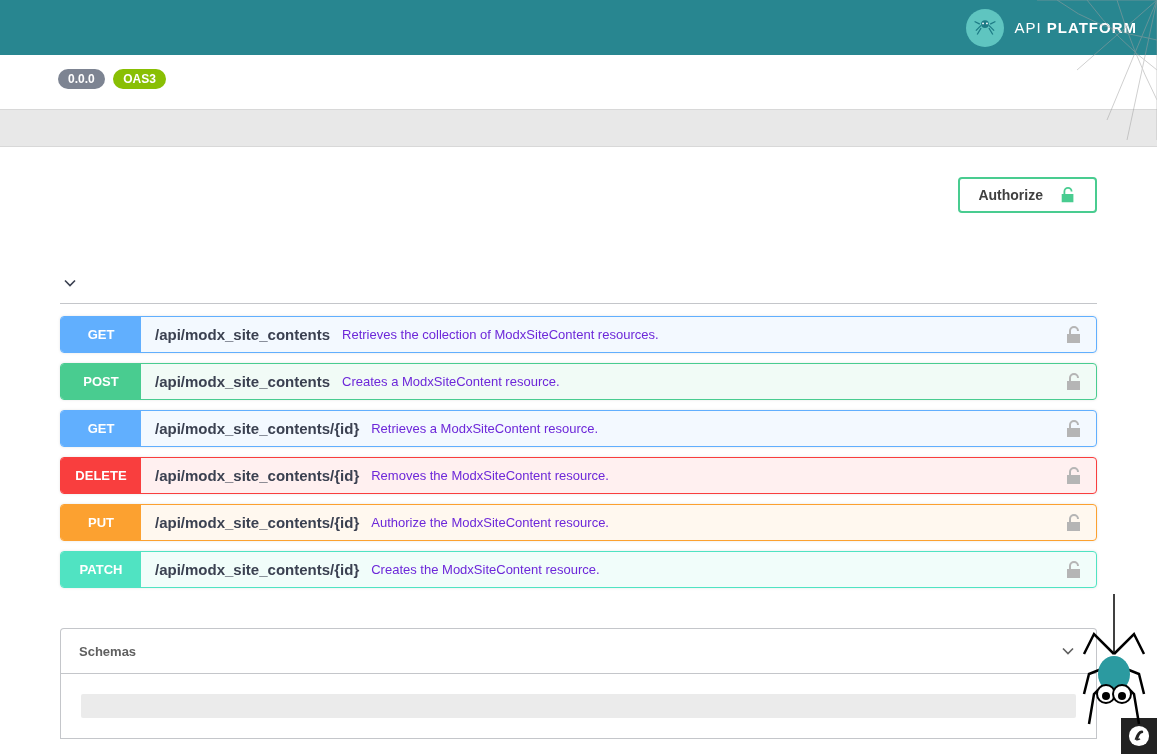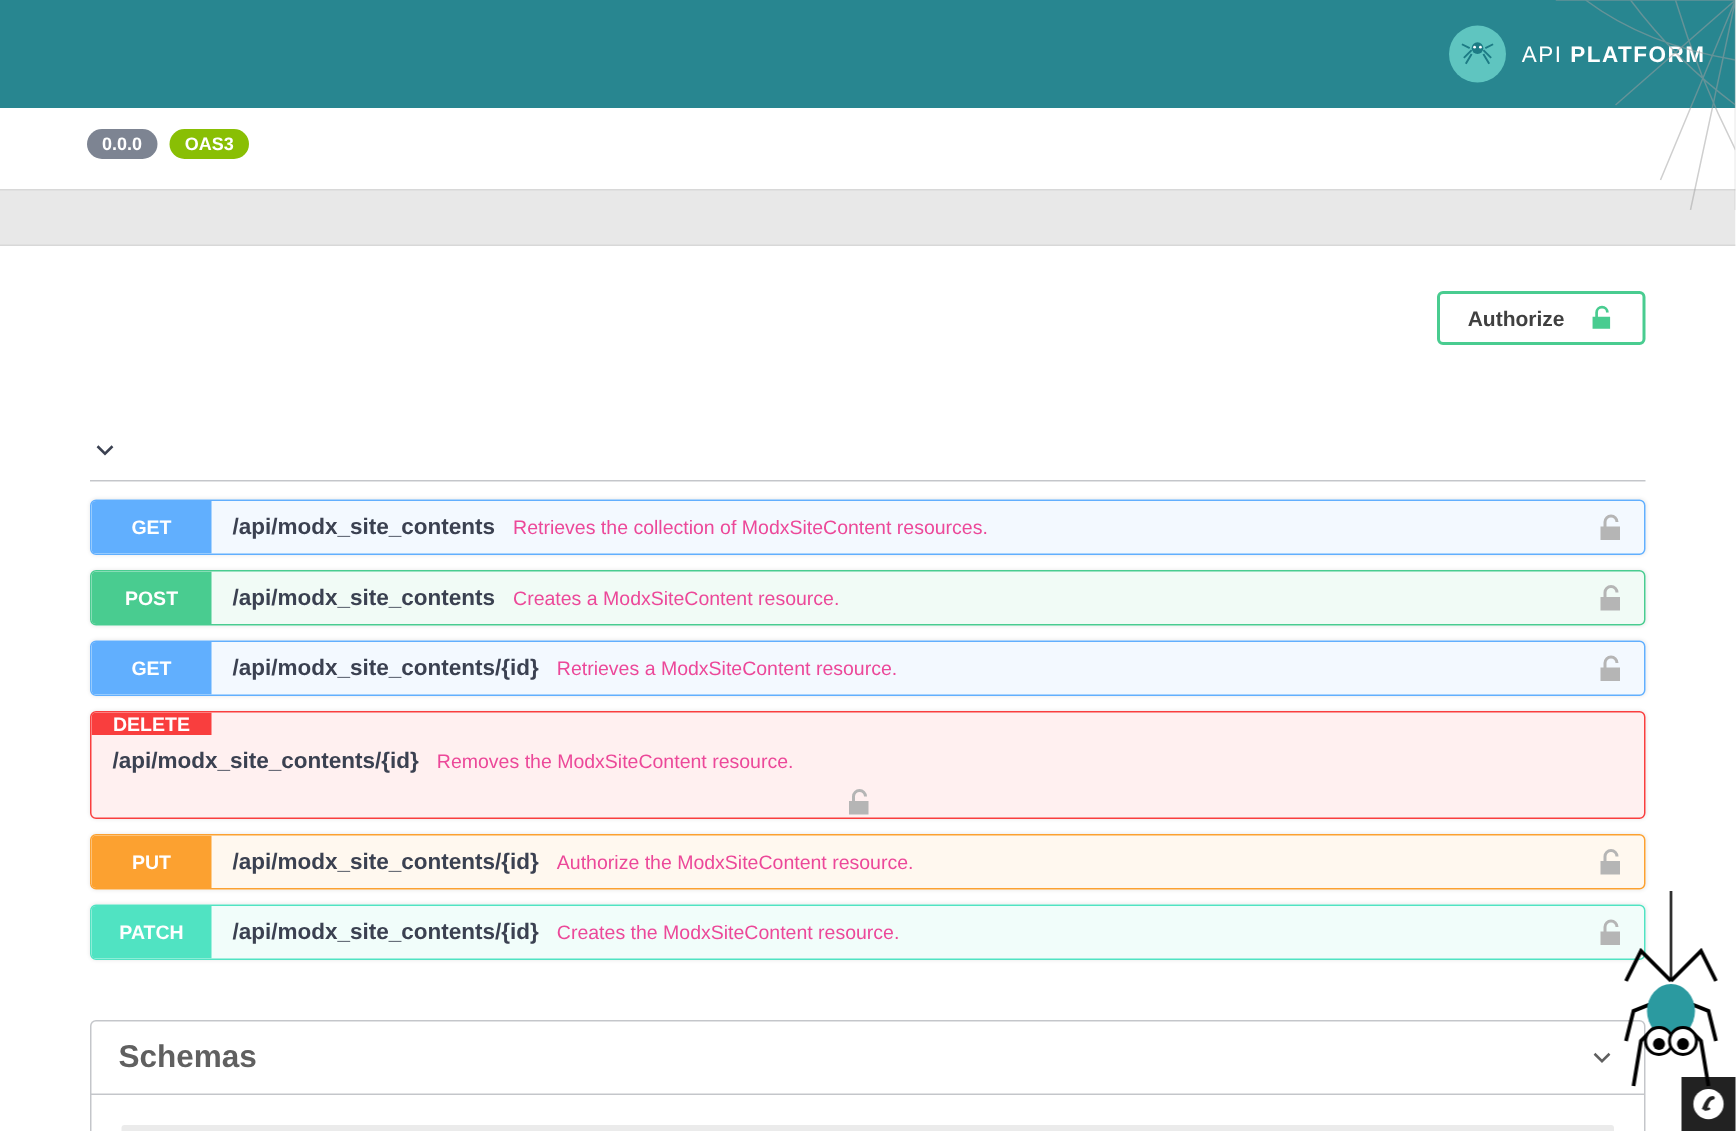--- a/index.html
+++ b/index.html
@@ -1,17 +1,17 @@
 <!DOCTYPE html>
 <html><head>
 <meta charset="utf-8">
 <style>
 * { margin: 0; padding: 0; box-sizing: border-box; }
 body { font-family: -apple-system, BlinkMacSystemFont, "Segoe UI", sans-serif; background: #fff; color: #3b4151; }
-.header-bar { background: #288690; height: 72px; display: flex; align-items: center; justify-content: flex-end; padding: 0 20px; position: relative; }
+.header-bar { background: #288690; height: 55px; display: flex; align-items: center; justify-content: flex-end; padding: 0 20px; position: relative; }
 .logo-wrap { display: flex; align-items: center; gap: 10px; }
 .logo-circle { width: 38px; height: 38px; border-radius: 50%; background: #5fc5c0; display: flex; align-items: center; justify-content: center; }
 .logo-circle svg { width: 26px; height: 26px; }
 .logo-text { color: #fff; font-weight: 700; letter-spacing: 1px; font-size: 15px; }
 .logo-text .thin { font-weight: 400; }
 .spiderweb { position: absolute; top: 0; right: 0; width: 120px; height: 140px; z-index: 5; pointer-events: none; opacity: 0.5; }
 .spider { position: fixed; right: 8px; bottom: 20px; width: 70px; height: 140px; z-index: 6; pointer-events: none; }
 .sf-toolbar { position: fixed; right: 0; bottom: 0; width: 36px; height: 36px; background: #222; display: flex; align-items: center; justify-content: center; }
 .sf-toolbar svg { width: 22px; height: 22px; }
 .version-row { padding: 14px 20px 20px 58px; background: #fff; }
@@ -24,35 +24,35 @@
 .authorize-btn svg { width: 18px; height: 18px; }
 .content { padding: 20px 60px 40px; }
 .section-title-row { display: flex; align-items: center; justify-content: space-between; border-bottom: 1px solid rgba(59,65,81,0.3); padding: 10px 0 10px 0; cursor: pointer; }
 .section-title { font-size: 24px; font-weight: 700; color: #3b4151; }
 .chevron { width: 20px; height: 20px; }
 .op-list { margin-top: 12px; }
 .op-row { display: flex; align-items: stretch; border-radius: 4px; margin-bottom: 10px; overflow: hidden; border: 1px solid; background: #fff; box-shadow: 0 0 3px rgba(0,0,0,0.1); cursor: pointer; }
 .op-method { width: 80px; min-width: 80px; display: flex; align-items: center; justify-content: center; color: #fff; font-weight: 700; font-size: 13px; }
 .op-body { flex: 1; display: flex; align-items: center; padding: 9px 14px; gap: 12px; }
 .op-path { font-family: Liberation Sans, sans-serif; font-size: 15px; font-weight: 700; color: #3b4151; }
-.op-desc { font-size: 13px; color: #ec4899; }
+.op-desc { font-size: 13px; color: #6d28d9; }
 .op-lock { width: 20px; height: 20px; color: #999; margin-right: 12px; align-self: center; }
 .m-get { background: #61affe; }
 .b-get { border-color: #61affe; background: rgba(97,175,254,0.08); }
 .m-post { background: #49cc90; }
 .b-post { border-color: #49cc90; background: rgba(73,204,144,0.08); }
 .m-delete { background: #f93e3e; }
-.b-delete { border-color: #f93e3e; background: rgba(249,62,62,0.08); flex-direction: column; }
+.b-delete { border-color: #f93e3e; background: rgba(249,62,62,0.08); }
 .m-put { background: #fca130; }
 .b-put { border-color: #fca130; background: rgba(252,161,48,0.08); }
 .m-patch { background: #50e3c2; }
 .b-patch { border-color: #50e3c2; background: rgba(80,227,194,0.08); }
 .schemas-section { margin-top: 40px; }
 .schemas-header { border: 1px solid rgba(59,65,81,0.3); border-radius: 4px 4px 0 0; padding: 12px 18px; display: flex; align-items: center; justify-content: space-between; cursor: pointer; background: #fff; }
-.schemas-title { font-size: 21px; font-weight: 700; color: #606060; }
+.schemas-title { font-size: 13px; font-weight: 700; color: #606060; }
 .schemas-body { border: 1px solid rgba(59,65,81,0.3); border-top: none; padding: 20px; background: #fff; }
 .schemas-inner { background: #ebebeb; height: 24px; border-radius: 2px; }
 </style>
 </head>
 <body>
 
 <header class="header-bar">
   <div class="logo-wrap">
     <div class="logo-circle">
       <svg viewBox="0 0 40 40">

